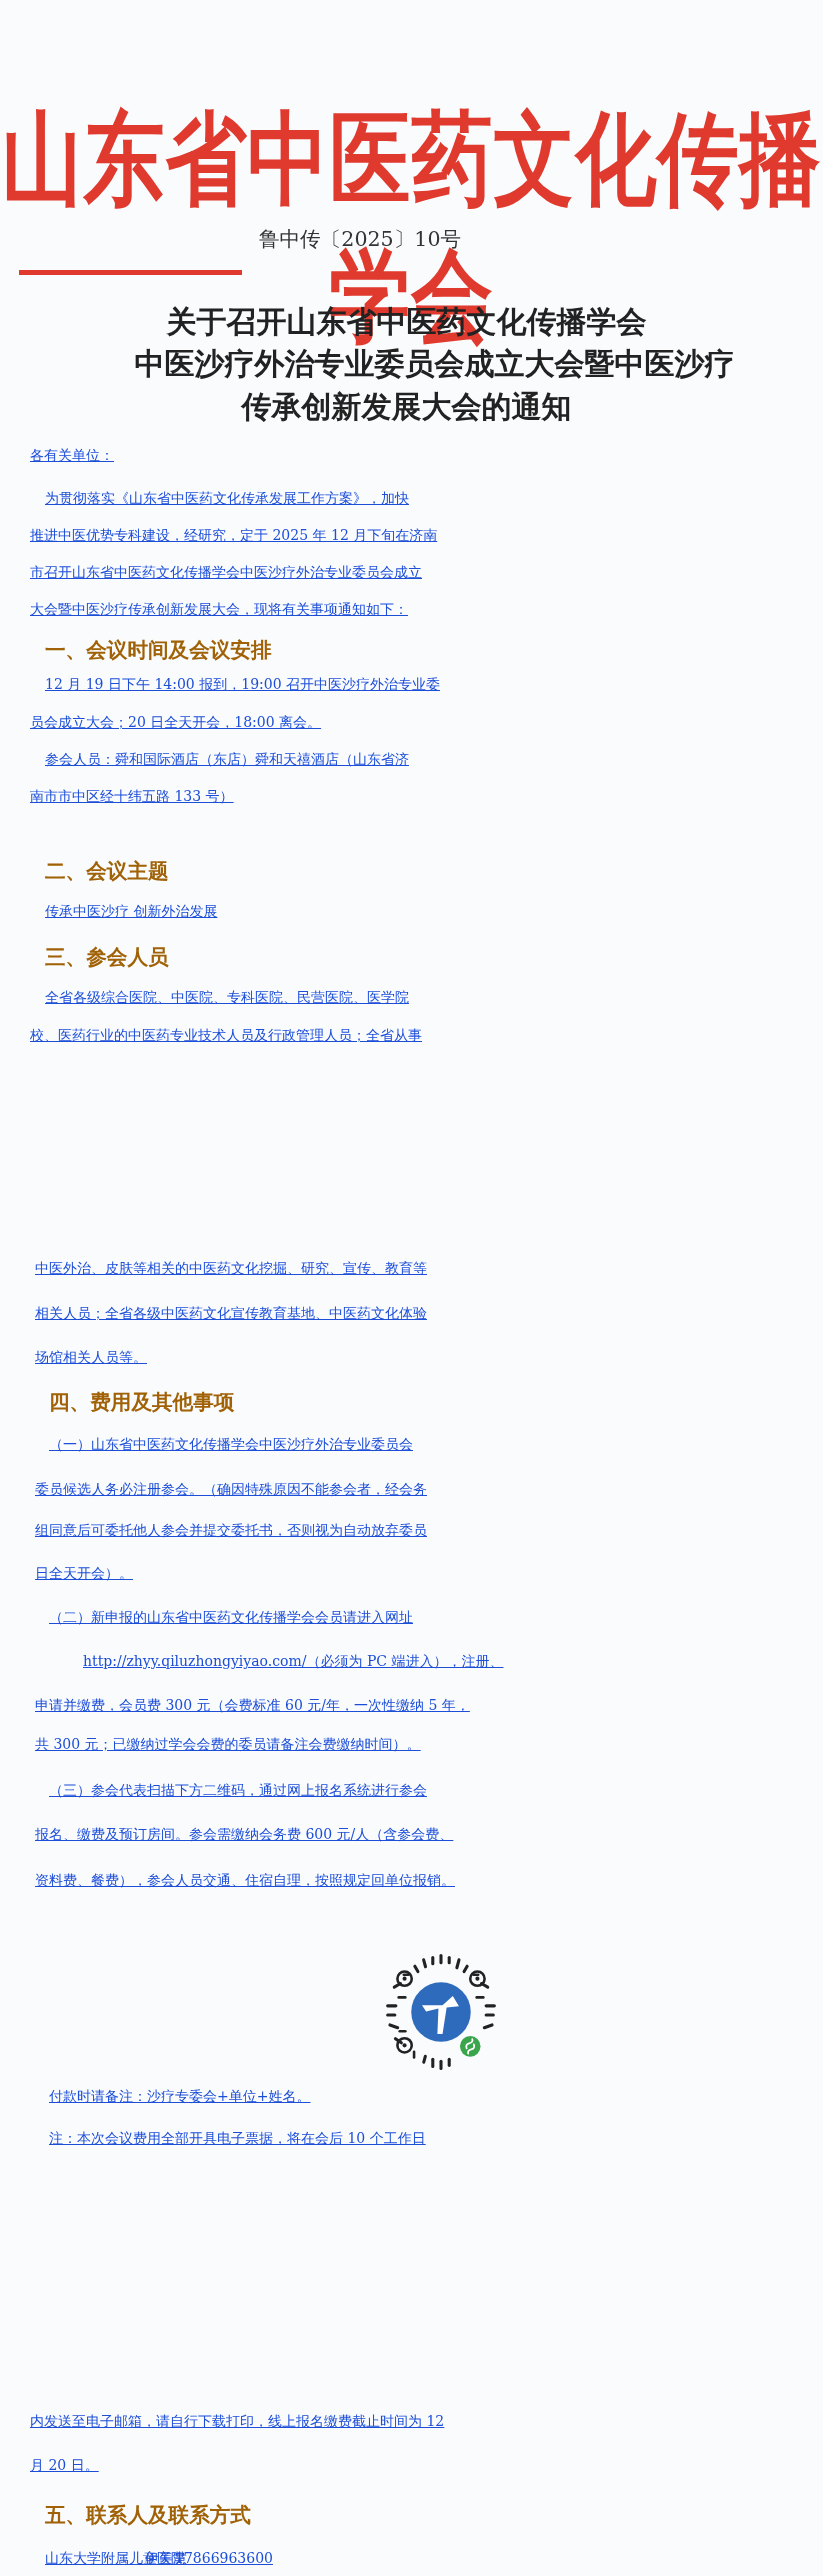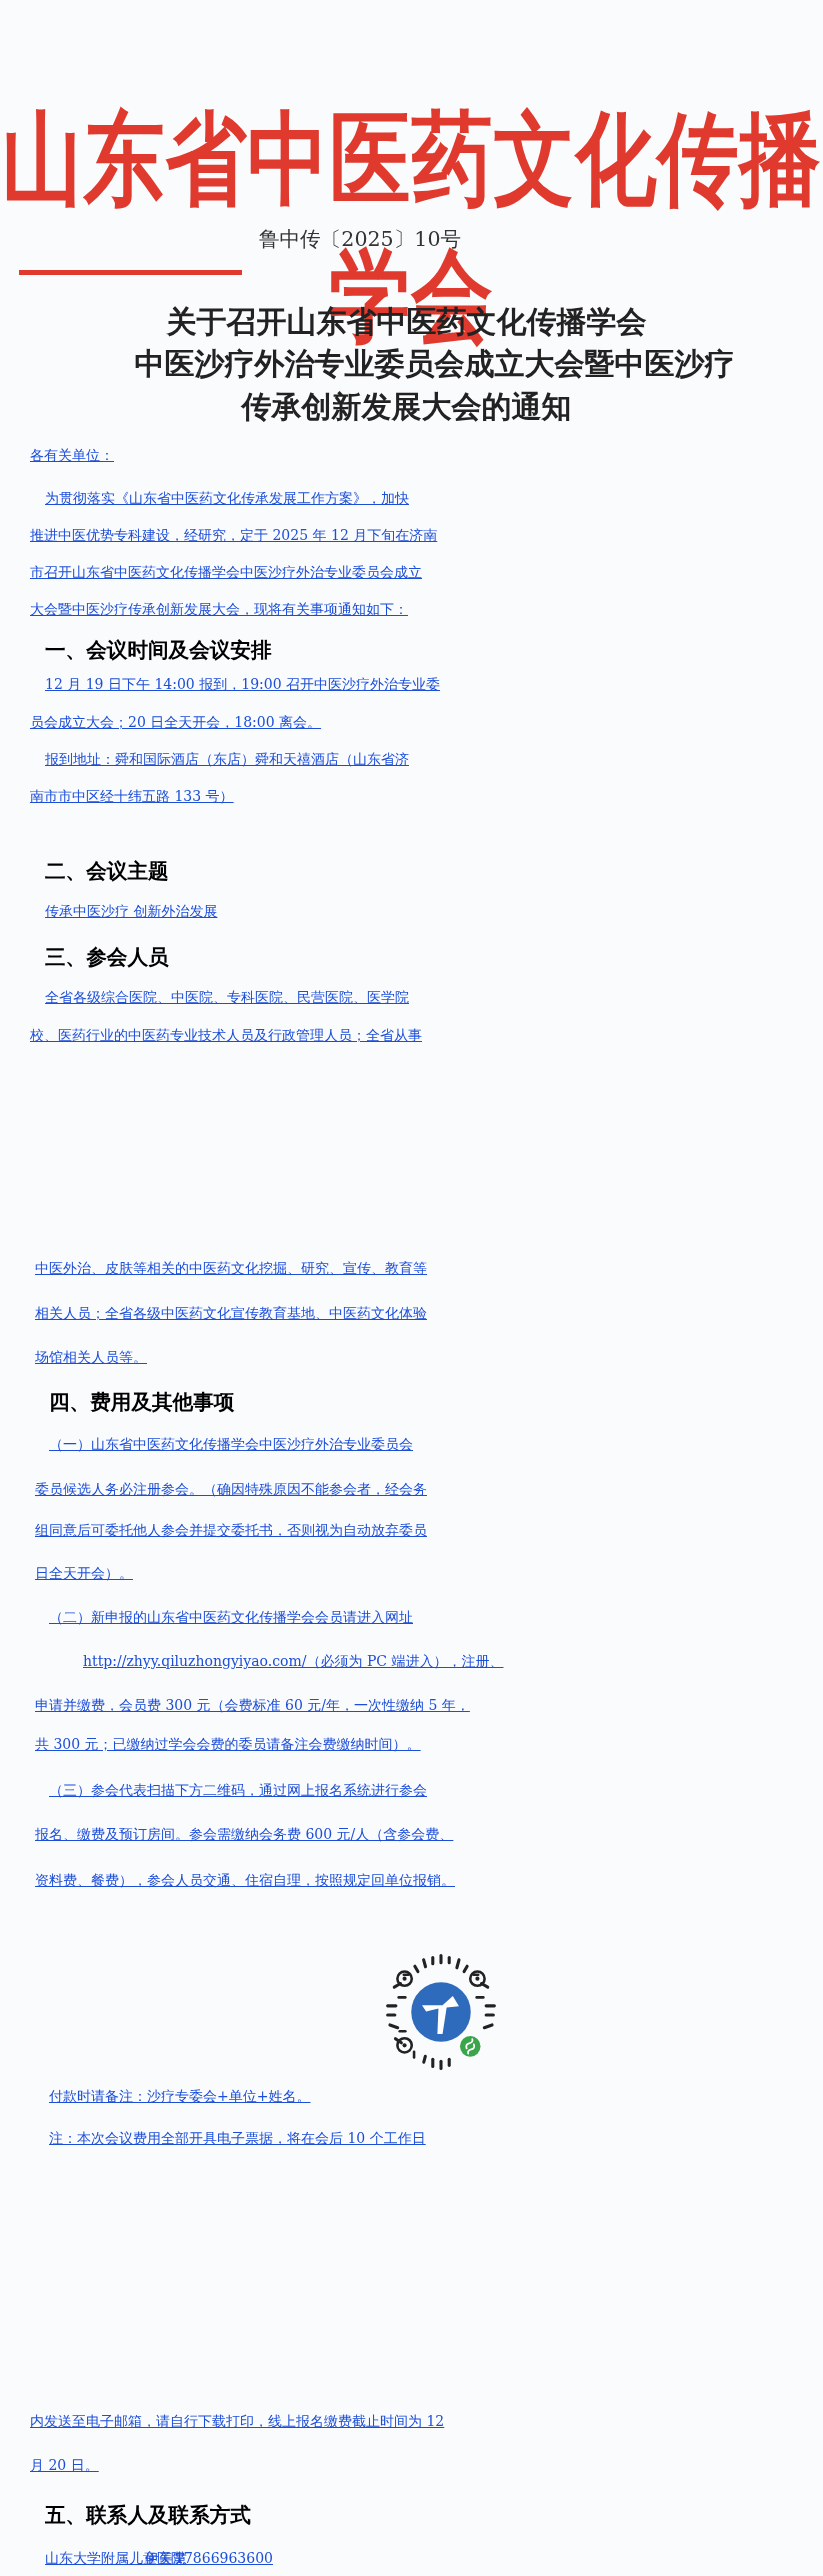--- a/index.html
+++ b/index.html
@@ -43,21 +43,21 @@
     font-size: 14px;
     color: #1d4ed8;
     white-space: nowrap;
     line-height: 1;
     text-decoration: underline;
   }
   .heading {
     font-family: "DejaVu Sans", sans-serif;
     font-weight: bold;
     font-size: 20.6px;
-    color: #000000;
+    color: #a16207;
     line-height: 1;
     white-space: nowrap;
   }
   .qr-mini {
     left: 382px; top: 1953px; width: 118px; height: 118px;
   }
 </style>
 </head>
 <body>
 
@@ -72,21 +72,21 @@
 <div class="abs body-line" style="left:30px;top:448px;">各有关单位：</div>
 
 <div class="abs body-line" style="left:45px;top:491px;">为贯彻落实《山东省中医药文化传承发展工作方案》，加快</div>
 <div class="abs body-line" style="left:30px;top:528px;">推进中医优势专科建设，经研究，定于 2025 年 12 月下旬在济南</div>
 <div class="abs body-line" style="left:30px;top:565px;">市召开山东省中医药文化传播学会中医沙疗外治专业委员会成立</div>
 <div class="abs body-line" style="left:30px;top:602px;">大会暨中医沙疗传承创新发展大会，现将有关事项通知如下：</div>
 
 <div class="abs heading" style="left:45px;top:640px;">一、会议时间及会议安排</div>
 <div class="abs body-line" style="left:45px;top:677px;">12 月 19 日下午 14:00 报到，19:00 召开中医沙疗外治专业委</div>
 <div class="abs body-line" style="left:30px;top:715px;">员会成立大会；20 日全天开会，18:00 离会。</div>
-<div class="abs body-line" style="left:45px;top:752px;">报到地址：舜和国际酒店（东店）舜和天禧酒店（山东省济</div>
+<div class="abs body-line" style="left:45px;top:752px;">参会人员：舜和国际酒店（东店）舜和天禧酒店（山东省济</div>
 <div class="abs body-line" style="left:30px;top:789px;">南市市中区经十纬五路 133 号）</div>
 
 <div class="abs heading" style="left:45px;top:861px;">二、会议主题</div>
 <div class="abs body-line" style="left:45px;top:904px;">传承中医沙疗 创新外治发展</div>
 
 <div class="abs heading" style="left:45px;top:947px;">三、参会人员</div>
 <div class="abs body-line" style="left:45px;top:990px;">全省各级综合医院、中医院、专科医院、民营医院、医学院</div>
 <div class="abs body-line" style="left:30px;top:1028px;">校、医药行业的中医药专业技术人员及行政管理人员；全省从事</div>
 
 <div class="abs body-line" style="left:35px;top:1261px;">中医外治、皮肤等相关的中医药文化挖掘、研究、宣传、教育等</div>

